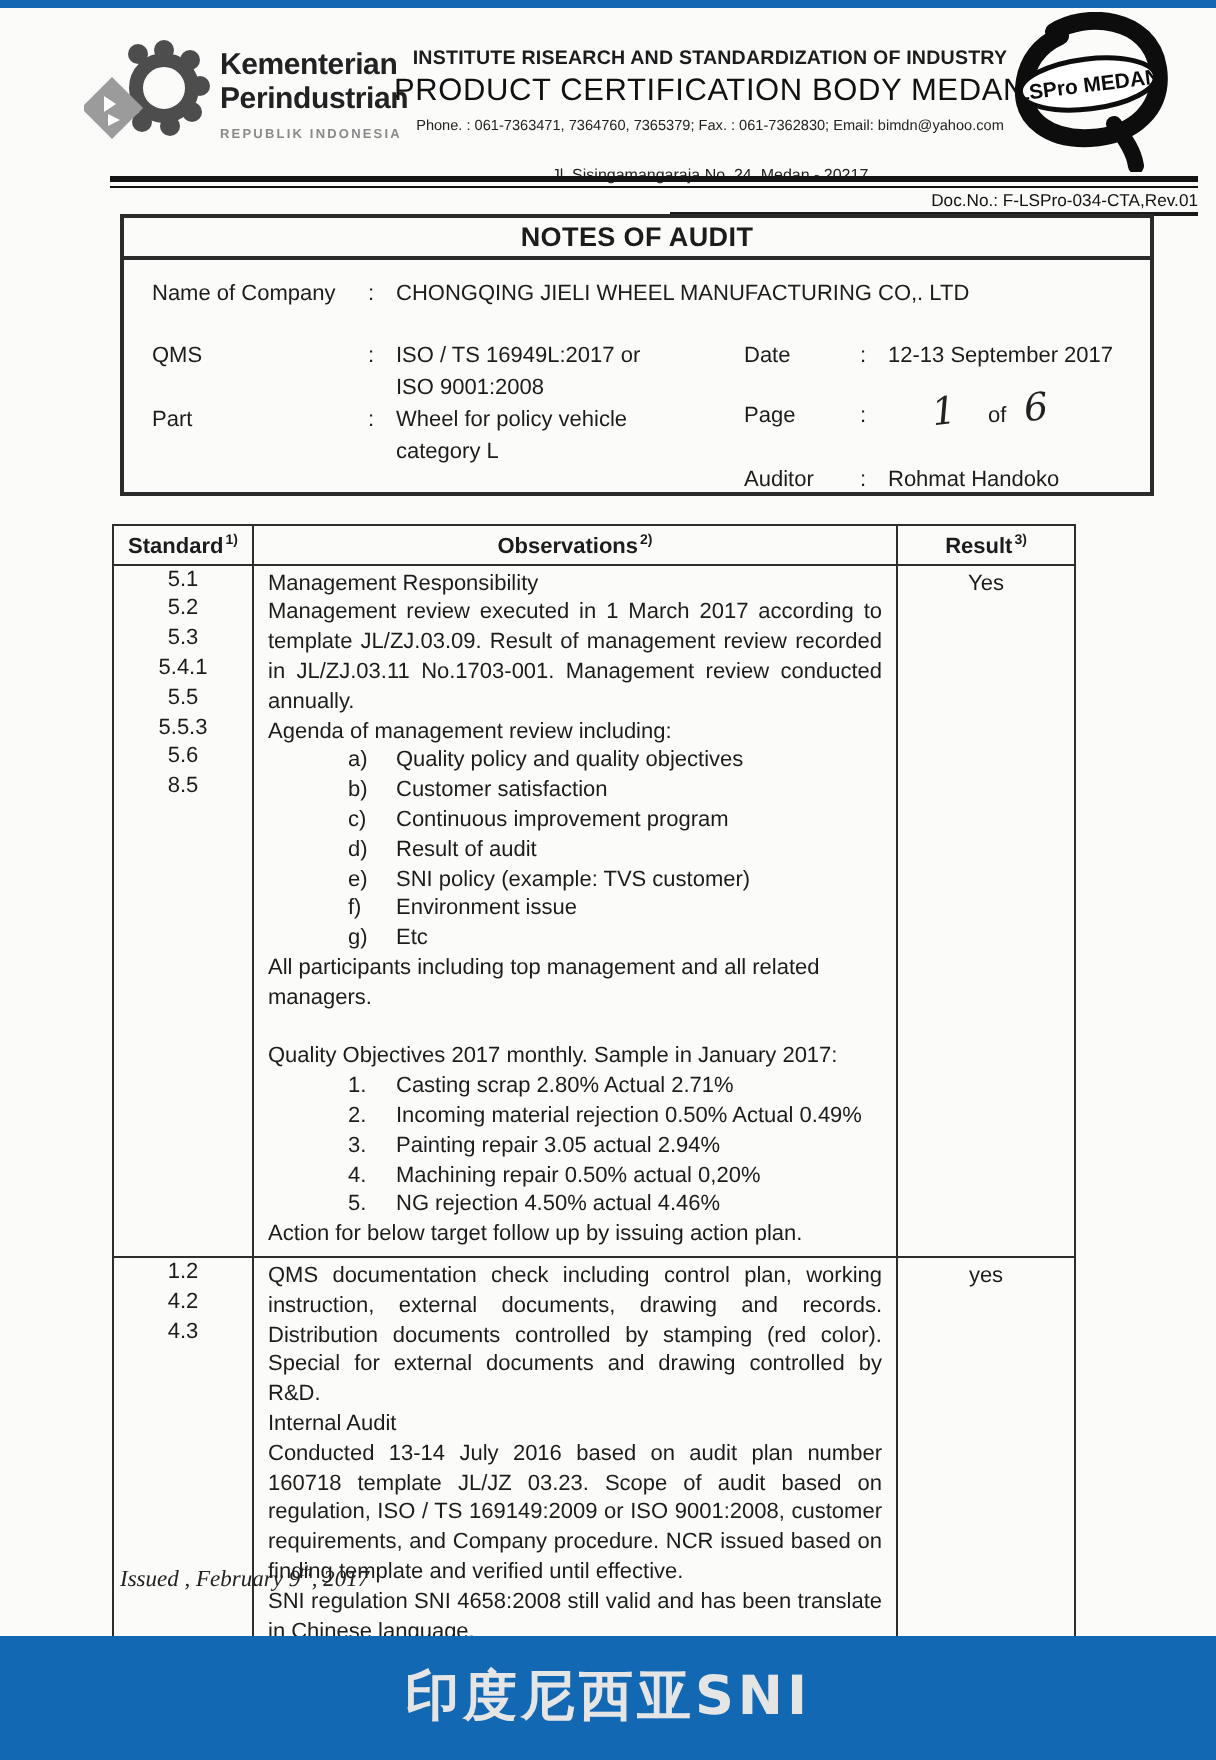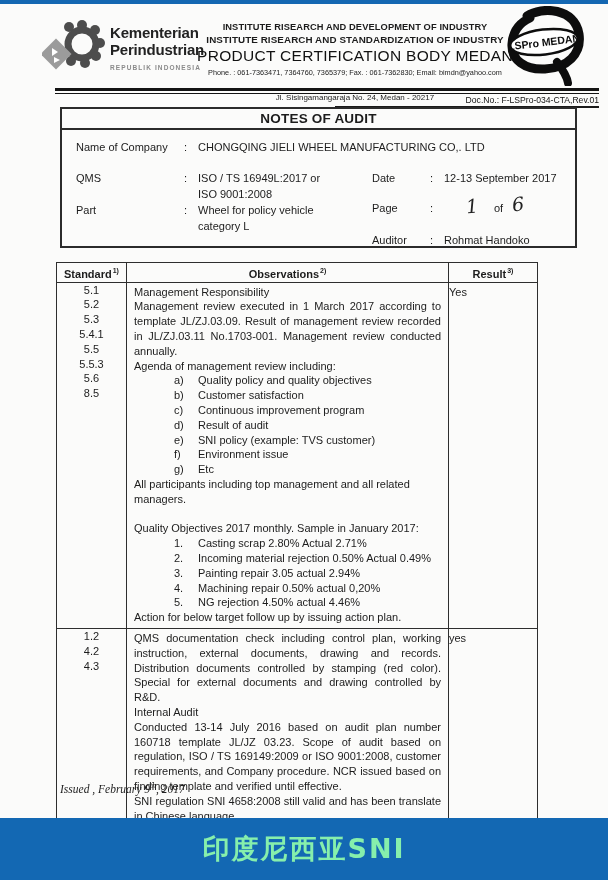--- a/index.html
+++ b/index.html
@@ -62,38 +62,38 @@
   table.audit col.c2 { width:322px; }
   table.audit col.c3 { width:89px; }
   table.audit th, table.audit td {
     border:1.4px solid #2e2e2e; vertical-align:top;
     font-size:11px; line-height:14.8px;
   }
   table.audit th { font-weight:bold; height:17px; padding:0; line-height:16px; }
   sup.hdr { font-size:7px; vertical-align:super; margin-left:1px; }
   td.std { text-align:center; padding-top:0;margin-top:20px; }
   td.obs { padding:2px 7px 3px 7px; }
-  td.res { text-align:left; padding-top:2px; }
+  td.res { text-align:center; padding-top:2px; }
   .jp { text-align:justify; }
   .blank-line { height:14.8px; }
   .li { display:flex; margin-left:40px; }
   .li .mk { width:24px; flex:0 0 24px; }
   .li .tx { flex:1; }
 
   
   .issued {
     position:absolute; left:60px; top:781px;
     font-family:"Liberation Serif", serif; font-style:italic;
     font-size:11.5px; color:#222;
   }
   .issued sup { font-size:7.5px; }
 
   .banner {
     position:absolute; left:0; bottom:0; width:608px; height:62px;
-    background:#1368b3; color:#86efac; text-align:center;
+    background:#1368b3; color:#e5e5e5; text-align:center;
     font-weight:bold; font-size:27px; line-height:62px; letter-spacing:2px;
     font-family:"DejaVu Sans", sans-serif;
   }
 </style>
 </head>
 <body>
 
 <div class="page">
   <div class="top-strip"></div>
 
@@ -113,21 +113,20 @@
     <polygon points="12,40 18,43 12,46" fill="#ffffff"></polygon>
   </svg>
 
   <div class="ministry">
     <div class="m1">Kementerian</div>
     <div class="m2">Perindustrian</div>
     <div class="m3">REPUBLIK INDONESIA</div>
   </div>
 
   <div class="institute">
-    <div class="i1">INSTITUTE RISEARCH AND DEVELOPMENT OF INDUSTRY</div>
     <div class="i2">INSTITUTE RISEARCH AND STANDARDIZATION OF INDUSTRY</div>
     <div class="i3">PRODUCT CERTIFICATION BODY MEDAN</div>
     <div class="i4">Phone. : 061-7363471, 7364760, 7365379; Fax. : 061-7362830; Email: bimdn@yahoo.com</div>
     <div class="i5">Jl. Sisingamangaraja No. 24, Medan - 20217</div>
   </div>
 
   <svg class="lspro-logo" viewBox="0 0 96 80">
     <path d="M30 10 C45 0, 78 2, 82 28 C85 48, 70 62, 48 63 C28 64, 14 54, 15 38 C16 24, 24 16, 33 12" fill="none" stroke="#0d0d0d" stroke-width="9" stroke-linecap="round"></path>
     <path d="M60 56 C66 64, 70 70, 71 77" fill="none" stroke="#0d0d0d" stroke-width="8" stroke-linecap="round"></path>
     <g transform="rotate(-7 47 36)">

